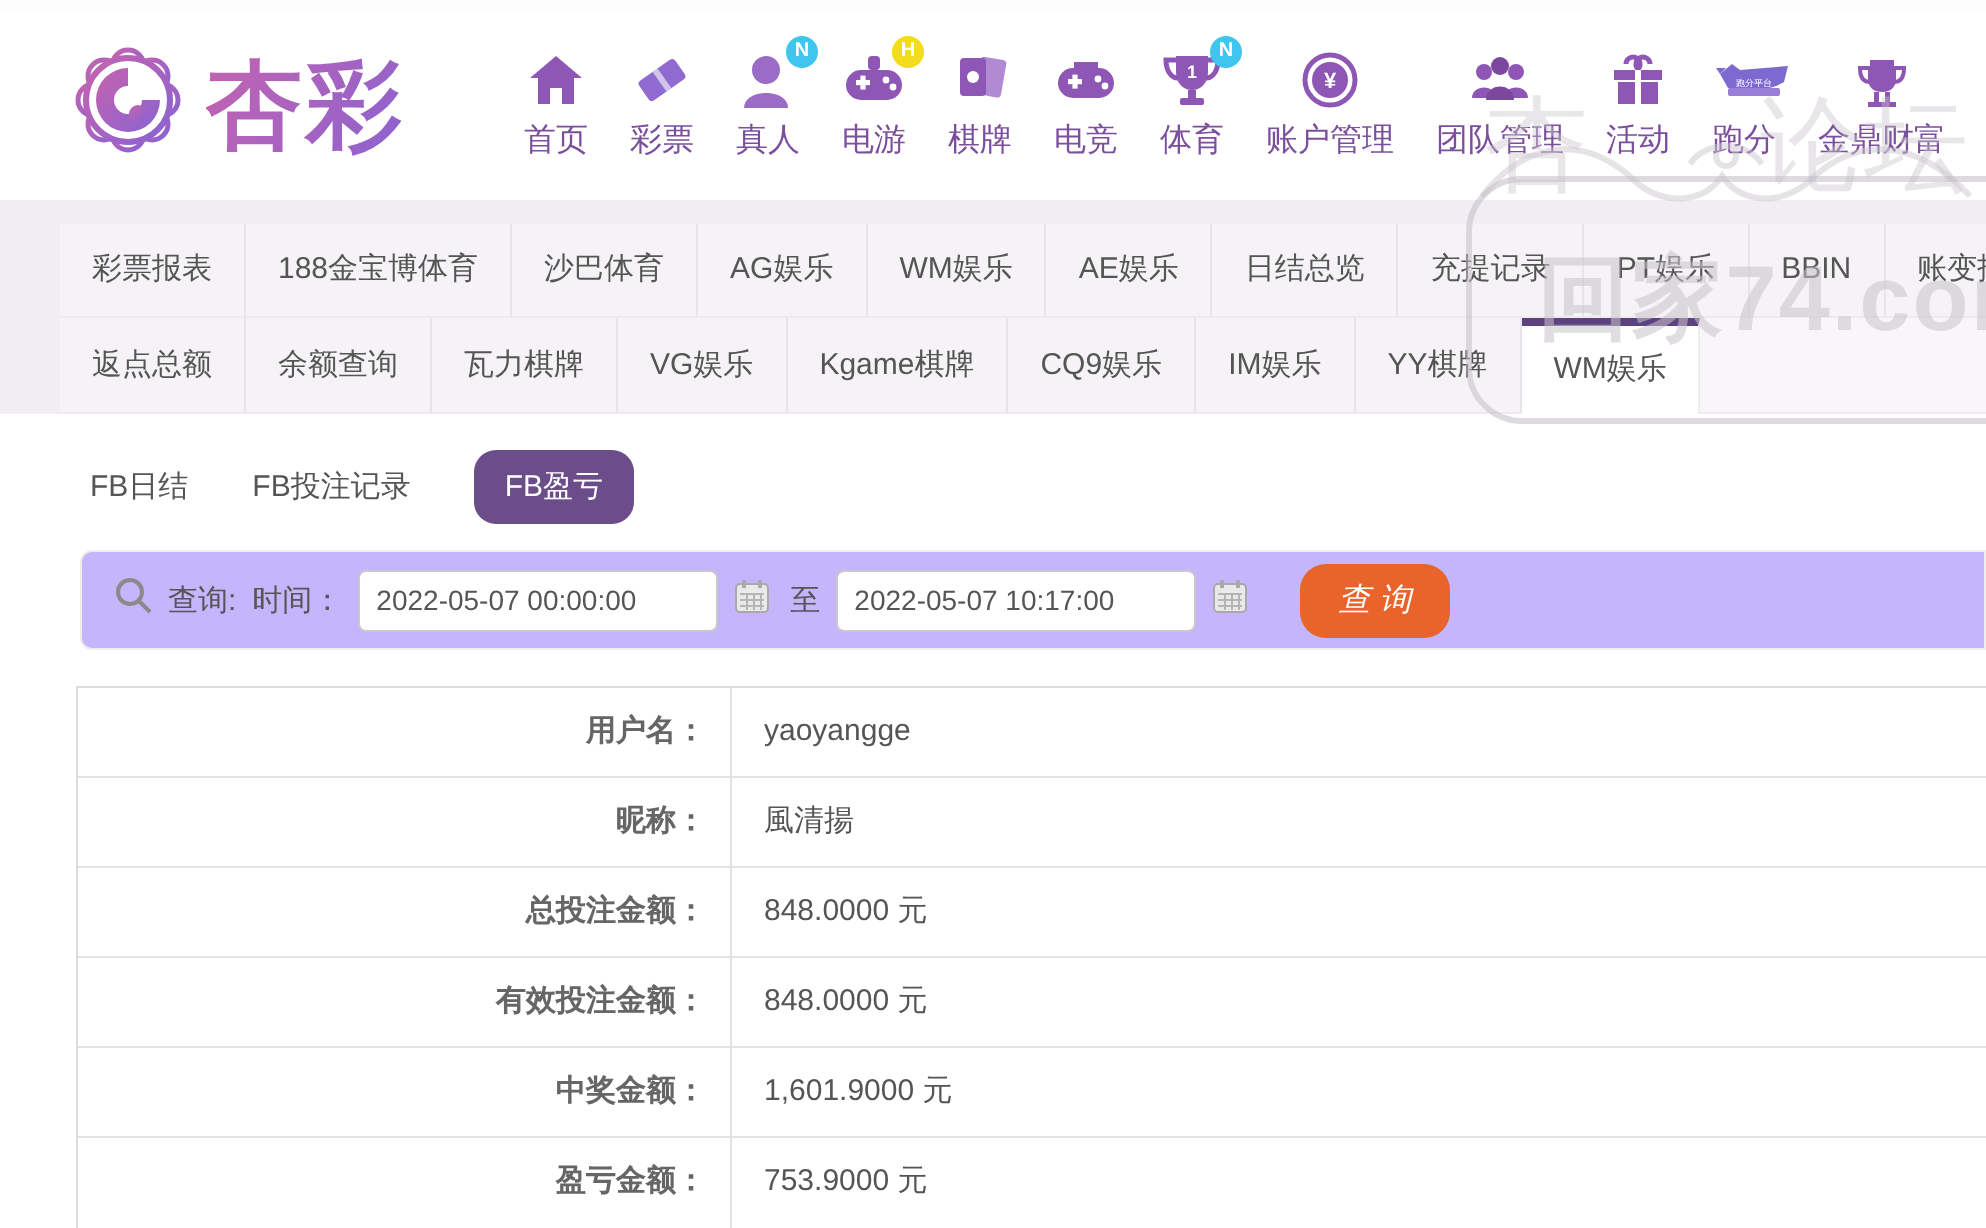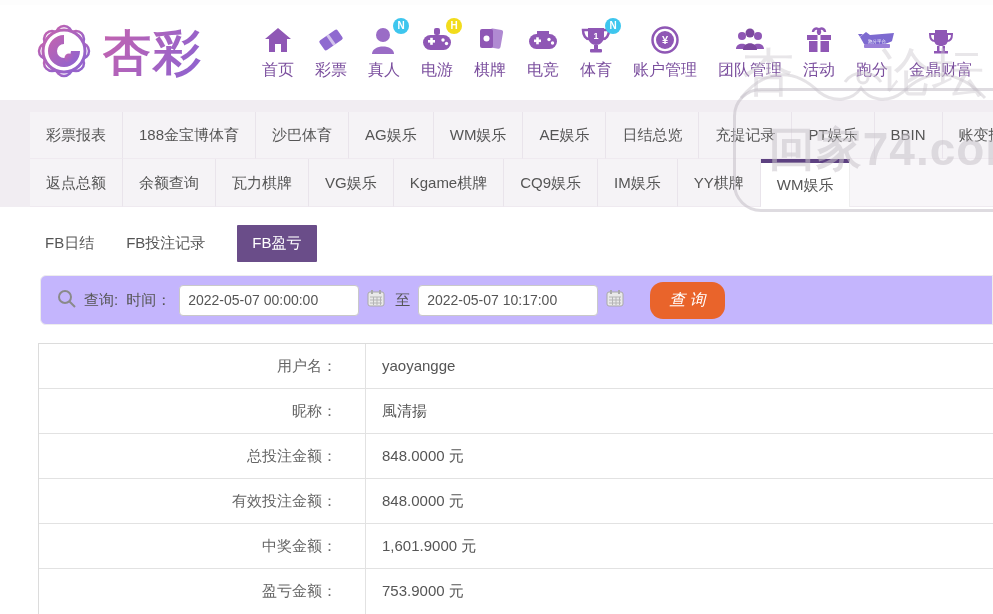--- a/index.html
+++ b/index.html
@@ -64,21 +64,21 @@
     line-height:43px; border-right:1px solid #eee;
   }
   .tab-filler { flex:1 1 auto; background:#f8f6f9; border-bottom:1px solid #efeaf0; }
   
   .content {
     position:absolute; left:0; right:0; top:207px; bottom:0; background:#fff;
   }
   .subtabs { display:flex; align-items:center; gap:32px; margin:18px 0 0 45px; }
   .subtab { font-size:15px; color:#555; cursor:pointer; padding:9px 0; }
   .subtab.active {
-    background:#6a4d89; color:#fff; padding:9px 15px; border-radius:1px;
+    background:#6a4d89; color:#fff; padding:9px 15px; border-radius:11px;
   }
   
   .querybar {
     margin:13px 0 0 40px; height:50px; width:calc(100% - 40px);
     background:#c4b5fd; border:1px solid #ededed; border-radius:6px 0 0 6px;
     display:flex; align-items:center; padding-left:16px; gap:8px;
   }
   .q-label { font-size:15px; color:#555; }
   .q-input {
     width:180px; height:31px; border:1px solid #c9c9c9; border-radius:4px;
@@ -92,22 +92,22 @@
     font-family:inherit; white-space:nowrap;font-style:italic;
   }
   
   .sum-table {
     margin:18px 0 0 38px; width:calc(100% - 38px);
     border:1px solid #dcdcdc; border-right:none; border-bottom:1px solid #dcdcdc;
   }
   .t-row { display:flex; height:45px; border-bottom:1px solid #e2e2e2; }
   .t-row:last-child { border-bottom:none; }
   .t-label {
-    width:327px; text-align:right; padding-right:28px; line-height:44px;
-    color:#666; font-size:15px; border-right:1px solid #e2e2e2;
+    width:327px; text-align:right; padding-right:12px; line-height:44px;
+    color:#666; font-size:15px; border-right:1px solid #e2e2e2;font-weight:bold;
   }
   .t-value { padding-left:16px; line-height:44px; color:#555; font-size:15px; }
 </style>
 </head>
 <body>
 
 <div class="topbar">
   <div class="logo">
     <span>
       <svg width="62" height="62" viewBox="0 0 62 62">

